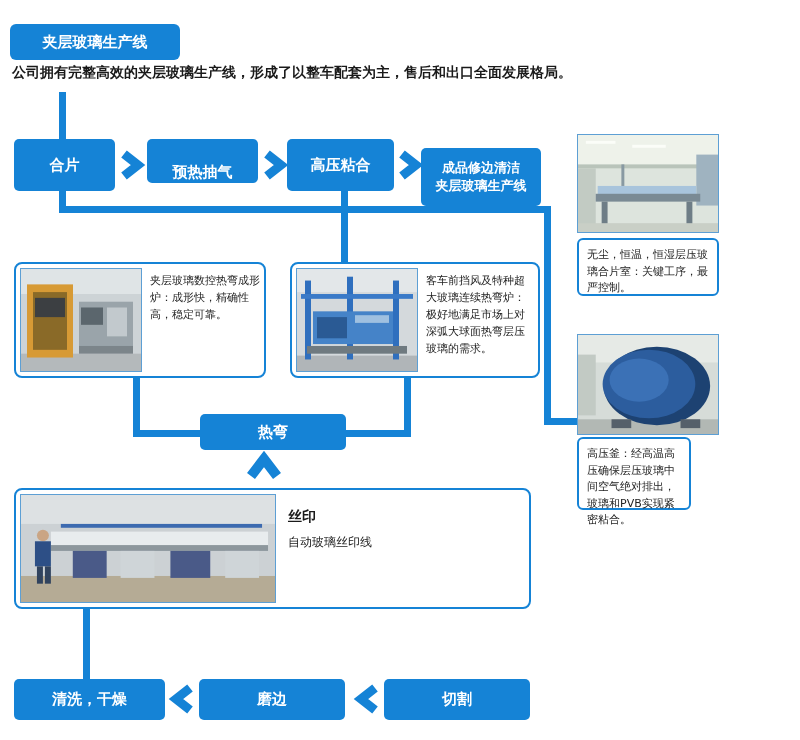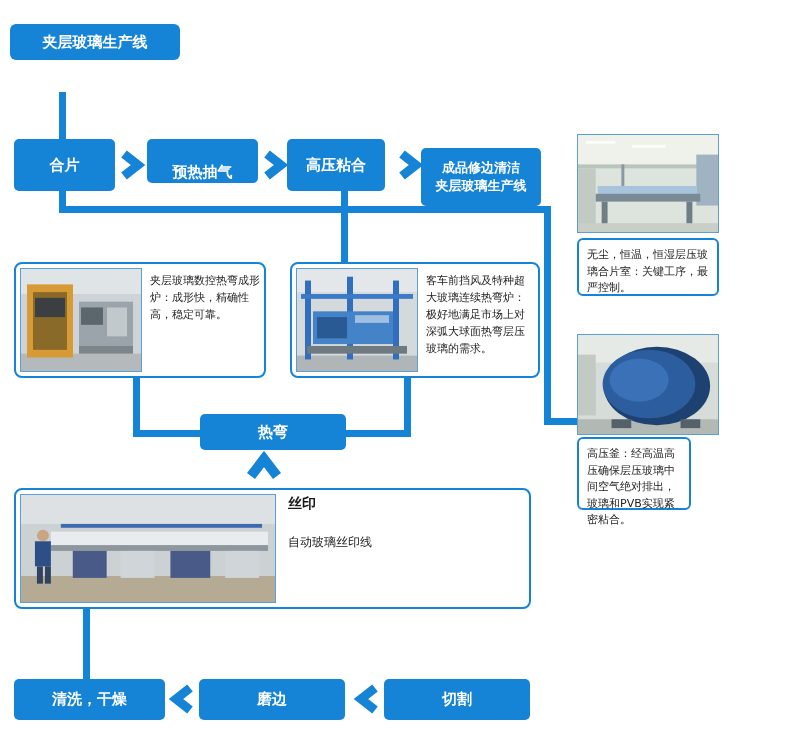--- a/index.html
+++ b/index.html
@@ -34,20 +34,21 @@
 
   .silk-title { position:absolute; font-size:14px; font-weight:bold; color:var(--ink); }
   .silk-sub { position:absolute; font-size:12px; color:var(--ink); }
 </style>
 </head>
 <body>
 
 <div class="stage">
 
   <div class="title-box">夹层玻璃生产线</div>
+  <div class="desc">公司拥有完整高效的夹层玻璃生产线，形成了以整车配套为主，售后和出口全面发展格局。</div>
 
   <div class="line" style="left:59px; top:92px; width:7px; height:47px;"></div>
   <div class="line" style="left:59px; top:191px; width:7px; height:22px;"></div>
   <div class="line" style="left:59px; top:206px; width:492px; height:7px;"></div>
   <div class="line" style="left:544px; top:206px; width:7px; height:219px;"></div>
   <div class="line" style="left:544px; top:418px; width:34px; height:7px;"></div>
   <div class="line" style="left:341px; top:191px; width:7px; height:71px;"></div>
   <div class="line" style="left:133px; top:378px; width:7px; height:59px;"></div>
   <div class="line" style="left:133px; top:430px; width:67px; height:7px;"></div>
   <div class="line" style="left:404px; top:378px; width:7px; height:59px;"></div>
@@ -63,21 +64,21 @@
       </svg>
   </div>
   <div class="node" style="left:147px; top:139px; width:111px; height:44px;justify-content:flex-end;">
     <span>预热抽气</span>
   </div>
   <div class="chev" style="left:263px; top:150px;">
     <svg width="22" height="30" viewBox="0 0 22 30">
         <polyline points="4,4 18,15 4,26" fill="none" stroke="#1583d6" stroke-width="9" stroke-linejoin="miter"></polyline>
       </svg>
   </div>
-  <div class="node" style="left:287px; top:139px; width:98px; height:52px;">
+  <div class="node" style="left:287px; top:139px; width:107px; height:52px;">
     <span>高压粘合</span>
   </div>
   <div class="chev" style="left:398px; top:150px;">
     <svg width="22" height="30" viewBox="0 0 22 30">
         <polyline points="4,4 18,15 4,26" fill="none" stroke="#1583d6" stroke-width="9" stroke-linejoin="miter"></polyline>
       </svg>
   </div>
   <div class="node small" style="left:421px; top:136px; width:120px; height:58px;">
     <span>成品修边清洁</span>
     <span>夹层玻璃生产线</span>
@@ -176,21 +177,21 @@
         <rect x="52" y="58" width="34" height="28" fill="#4a5a88"></rect>
         <rect x="100" y="58" width="34" height="28" fill="#cfd5d8"></rect>
         <rect x="150" y="58" width="40" height="28" fill="#4a5a88"></rect>
         <rect x="205" y="58" width="34" height="28" fill="#cfd5d8"></rect>
         <circle cx="22" cy="42" r="6" fill="#caa584"></circle>
         <rect x="14" y="48" width="16" height="26" fill="#2d4f86"></rect>
         <rect x="16" y="74" width="6" height="18" fill="#31435e"></rect>
         <rect x="24" y="74" width="6" height="18" fill="#31435e"></rect>
       </svg>
     </div>
-    <div class="silk-title" style="left:272px; top:5px;">丝印</div>
+    <div class="silk-title" style="left:272px; top:18px;">丝印</div>
     <div class="silk-sub" style="left:272px; top:44px;">自动玻璃丝印线</div>
   </div>
 
   <div class="node" style="left:14px; top:679px; width:151px; height:41px;">
     <span>清洗，干燥</span>
   </div>
   <div class="chev" style="left:172px; top:684px;">
     <svg width="22" height="30" viewBox="0 0 22 30">
         <polyline points="18,4 4,15 18,26" fill="none" stroke="#1583d6" stroke-width="9" stroke-linejoin="miter"></polyline>
       </svg>

